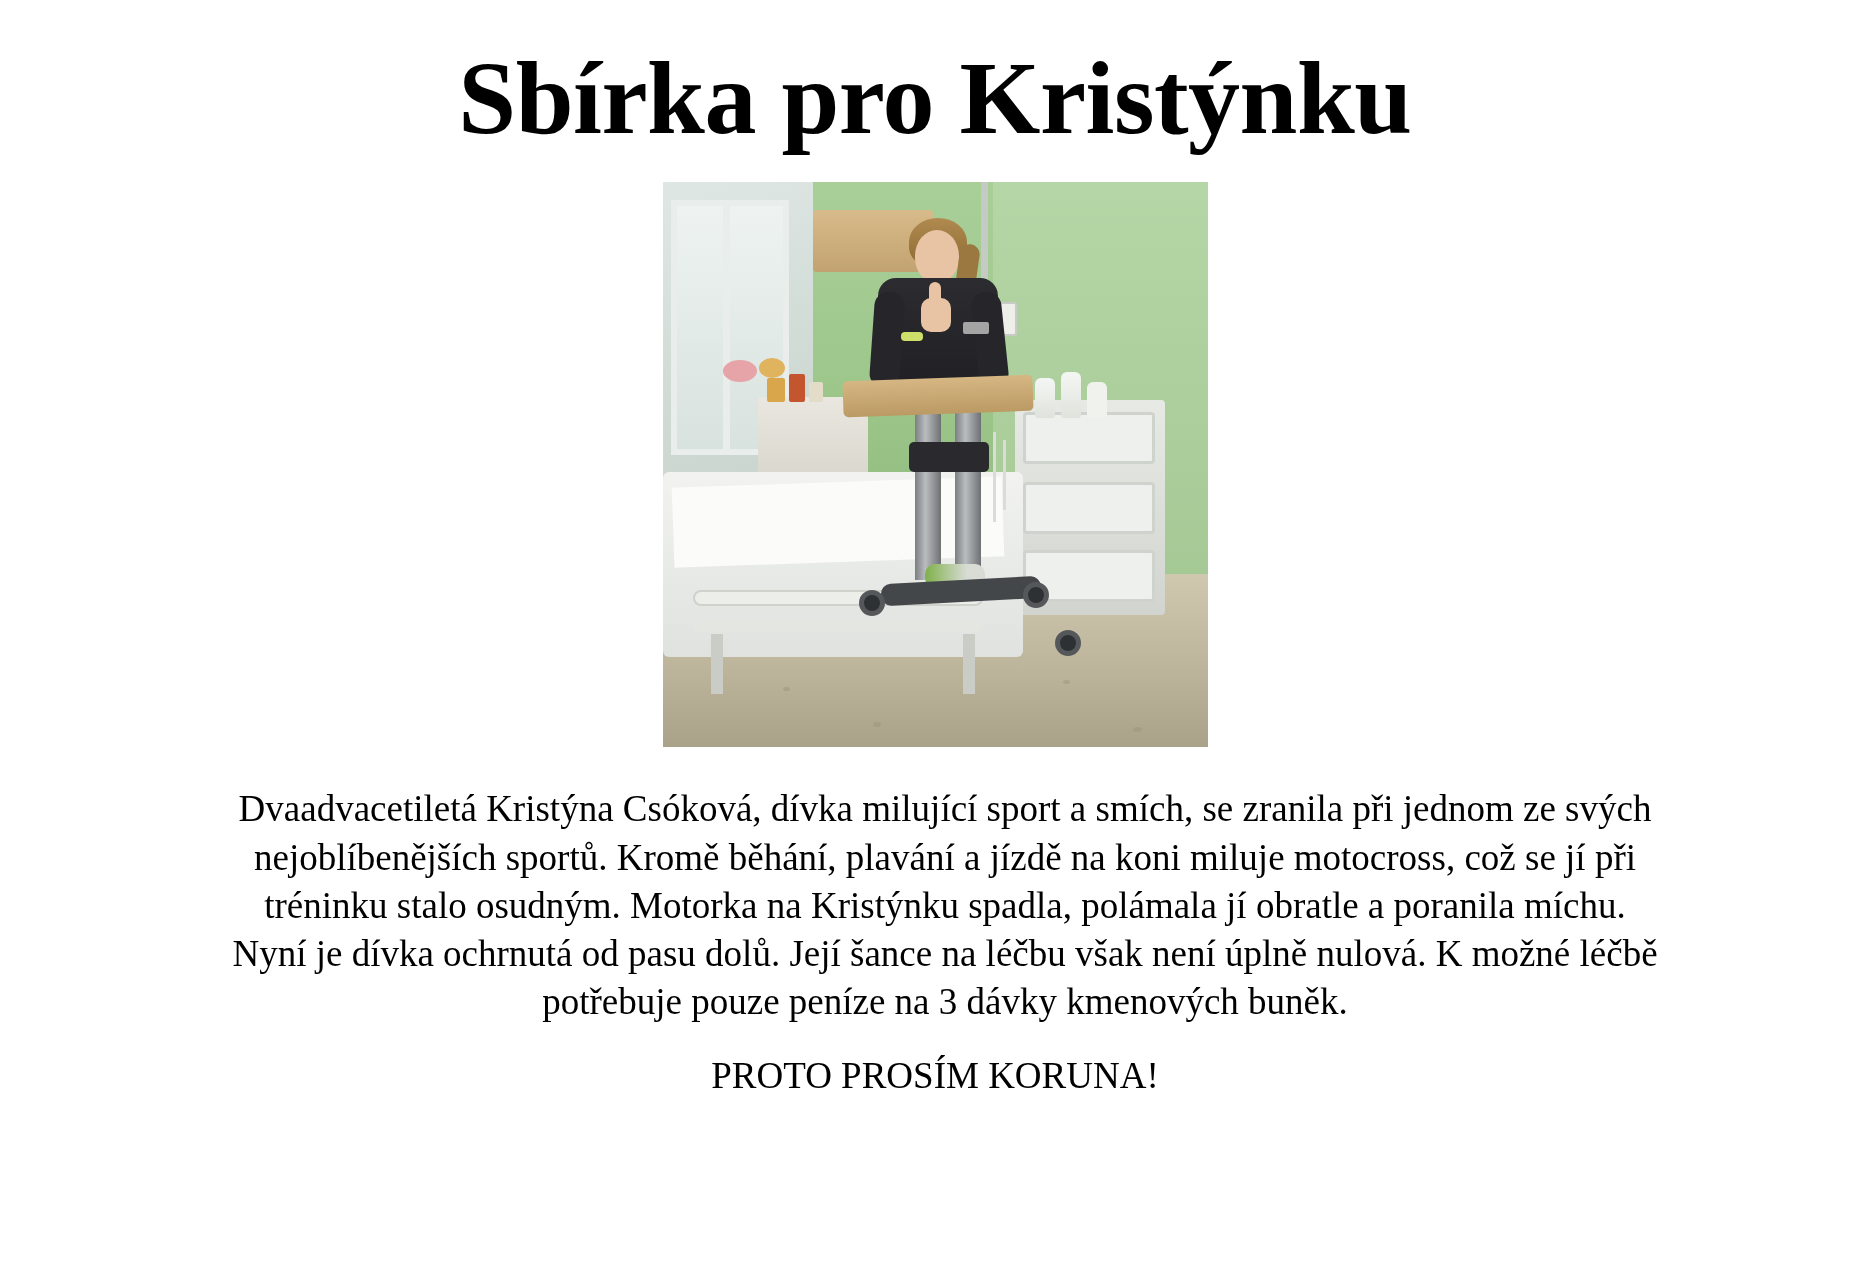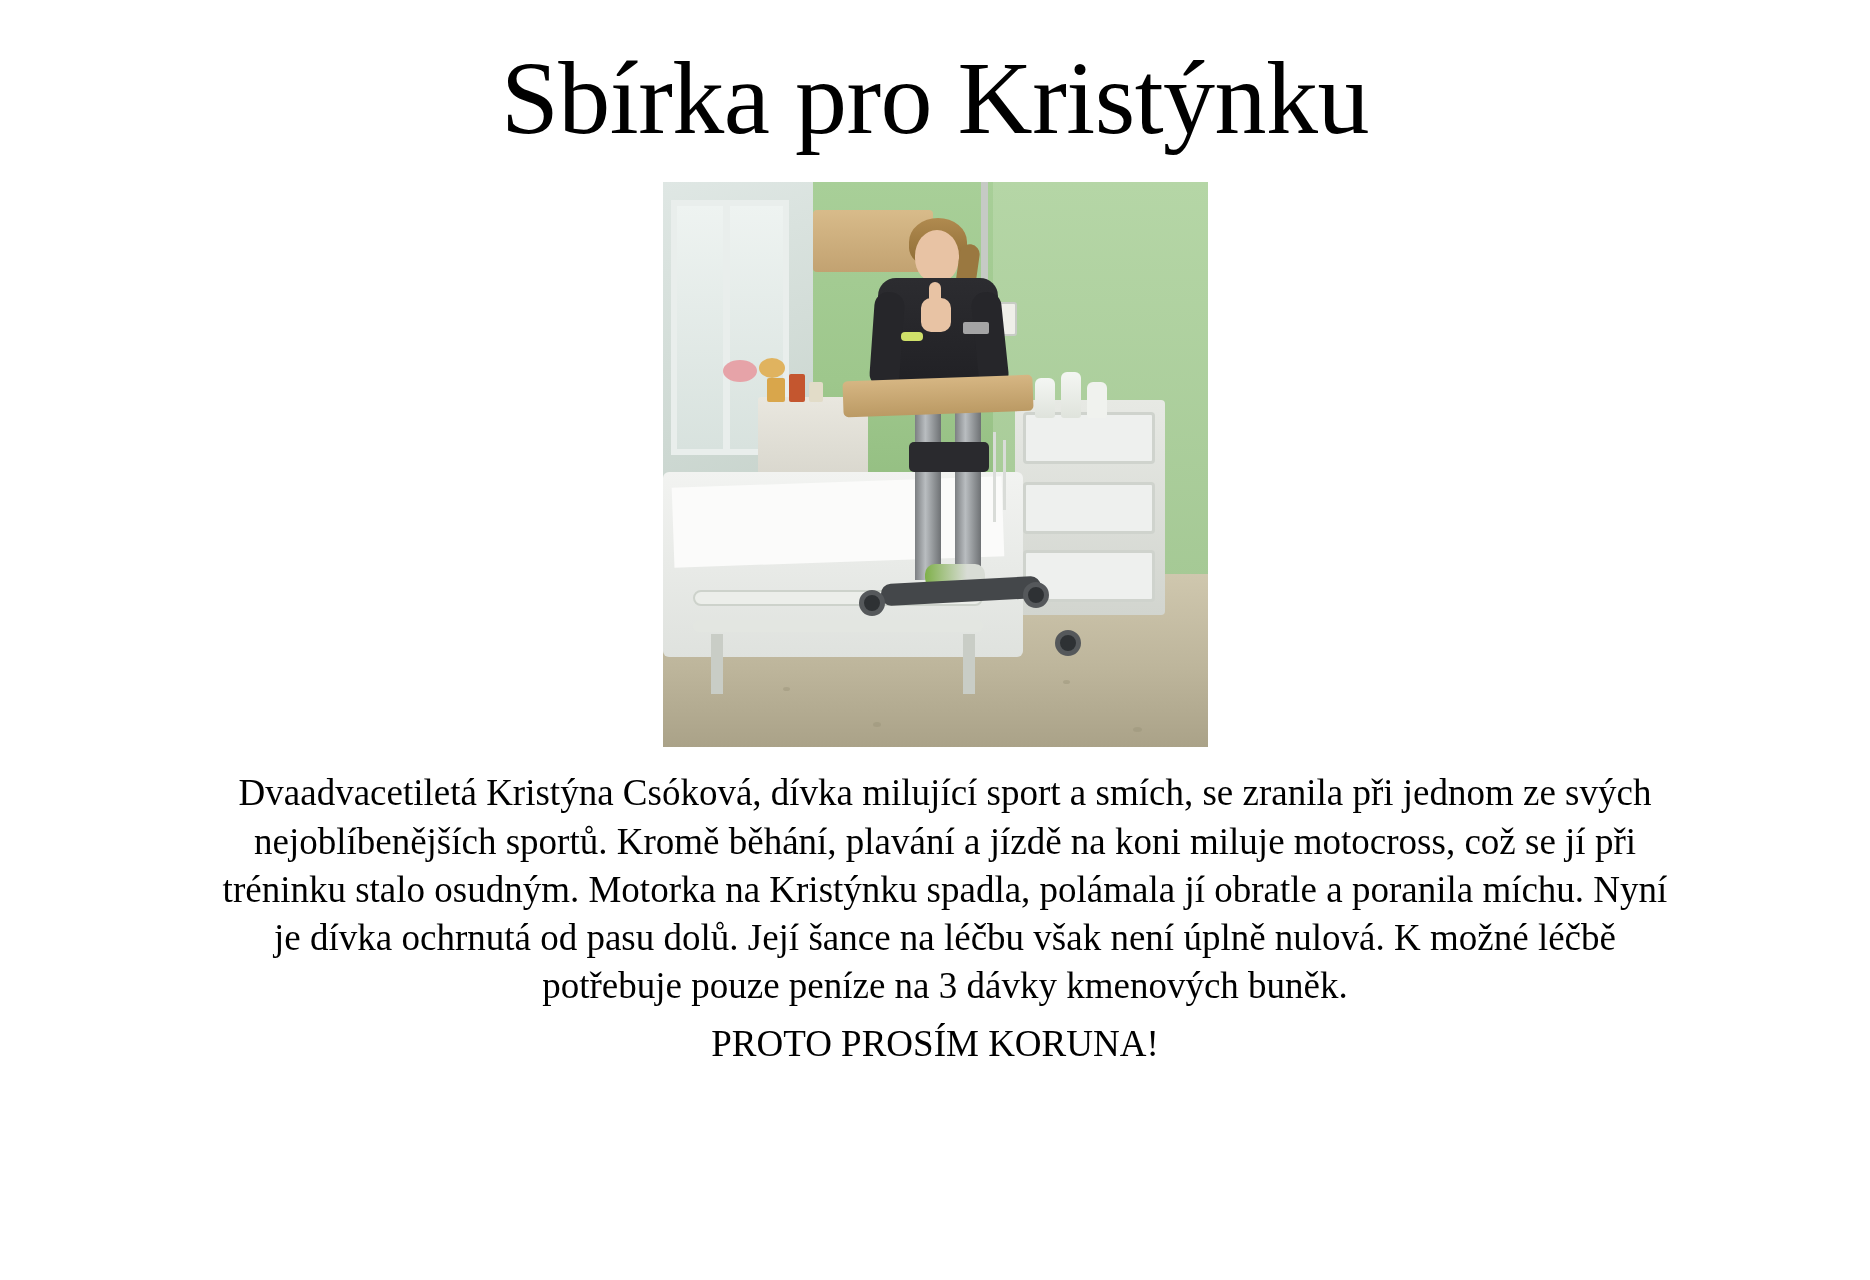--- a/index.html
+++ b/index.html
@@ -19,21 +19,21 @@
     width: 1870px;
     height: 1280px;
     box-sizing: border-box;
     padding: 30px 210px 0 210px;
     display: flex;
     flex-direction: column;
     align-items: center;
   }
   .title {
     font-size: 104px;
-    font-weight: normal;
+    font-weight: bold;
     line-height: 1.12;
     letter-spacing: -0.5px;
     text-align: left;
     margin: 10px 0 0 0;
     white-space: nowrap;
   }
   .subtitle {
     font-size: 48px;
     font-weight: normal;
     text-align: center;
@@ -248,21 +248,21 @@
     border-radius: 3px;
   }
   .body-text {
     width: 1470px;
     margin: 22px auto 0 auto;
     text-align: center;
     font-size: 37px;
     line-height: 1.30;
   }
   .body-text p {
-    margin: 0;
+    margin: 16px;
   }
   .call-line {
     font-size: 37px;
     line-height: 1.38;
     text-align: center;
     margin: 8px 0 0 0;
   }
 </style>
 </head>
 <body>

